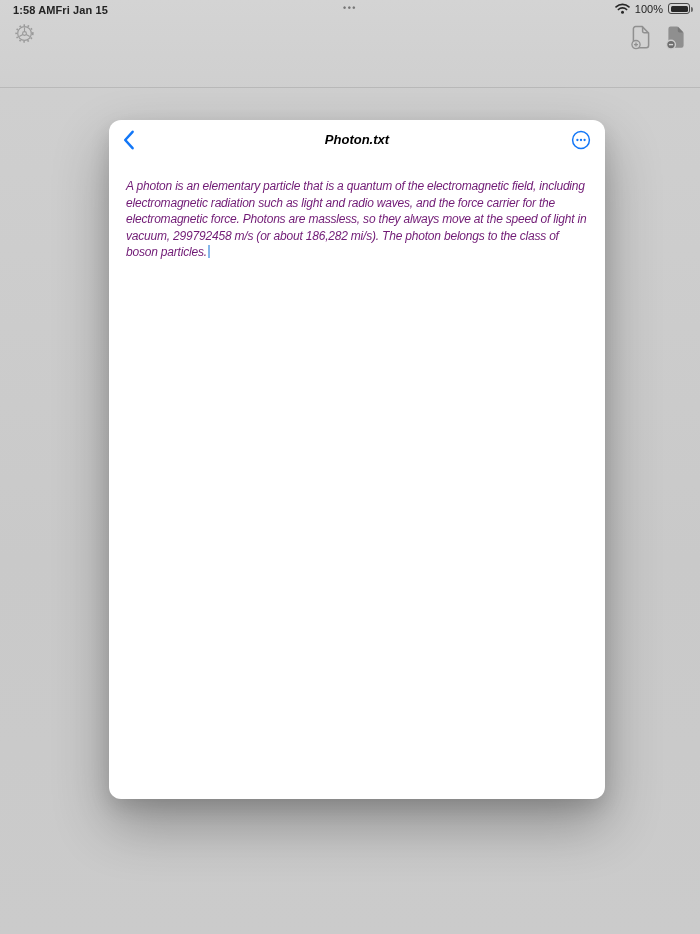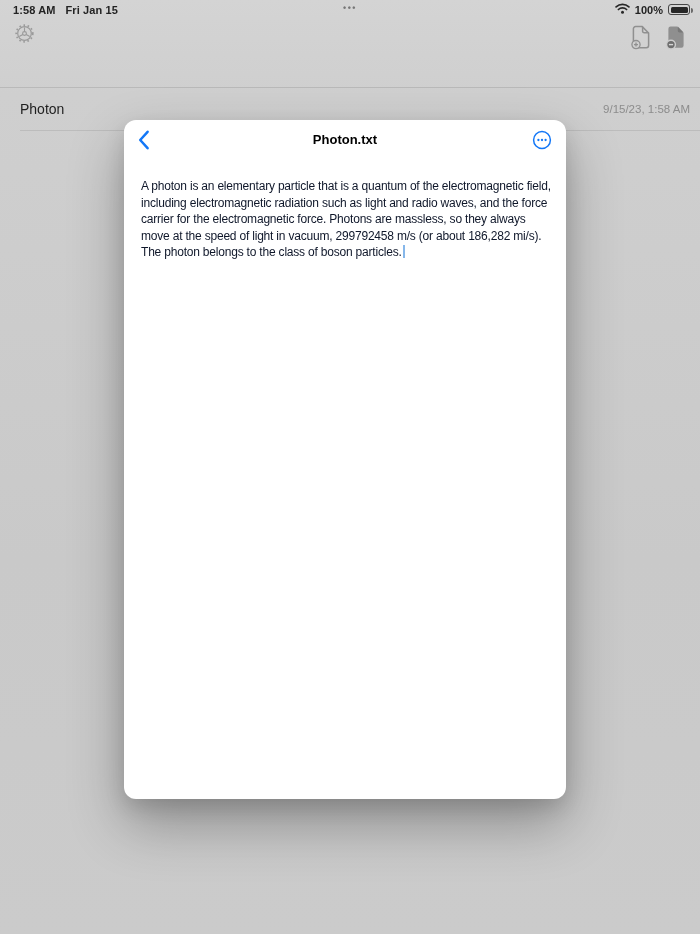--- a/index.html
+++ b/index.html
@@ -9,30 +9,30 @@
     -webkit-font-smoothing:antialiased;
   }
   #screen {
     position:relative; width:700px; height:934px; overflow:hidden;
     background:linear-gradient(180deg,#d4d4d4 0%,#cfcfcf 10%,#c9c9c9 60%,#cbcbcb 100%);
   }
 
   
   .status-bar { position:absolute; top:0; left:0; width:100%; height:22px; }
   .sb-left {
-    position:absolute; left:13px; top:4px; display:flex; gap:10px;
+    position:absolute; left:13px; top:4px; display:flex; 
     font-size:11px; font-weight:700; color:#232323; letter-spacing:0.1px;
   }
   .sb-center {
     position:absolute; top:3px; left:50%; transform:translateX(-50%);
     font-size:9px; font-weight:700; letter-spacing:1.5px; color:#767676;
   }
   .sb-right {
-    position:absolute; right:10px; top:3px; display:flex; align-items:center; gap:5px;
-    font-size:11px; font-weight:700; color:#232323;
+    position:absolute; right:10px; top:3px; display:flex; gap:5px;
+    font-size:11px; font-weight:400; color:#232323;
   }
   .battery { position:relative; width:22px; height:11px; border:1px solid rgba(35,35,35,.8); border-radius:3px; }
   .battery .fill { position:absolute; top:1.5px; bottom:1.5px; left:1.5px; right:1.5px; background:#272727; border-radius:1.5px; }
   .battery::after {
     content:""; position:absolute; right:-3.5px; top:2.5px; width:2px; height:5px;
     background:rgba(35,35,35,.6); border-radius:0 2px 2px 0;
   }
 
   
   .icon-btn { position:absolute; background:none; border:none; cursor:pointer; padding:0; line-height:0; }
@@ -46,34 +46,35 @@
     font-size:25px; font-weight:800; letter-spacing:-0.3px; color:#0d0d0d;
   }
   .title-divider { position:absolute; top:87px; left:0; width:700px; height:1px; background:#b9b9b9; }
   .file-row { position:absolute; top:88px; left:0; width:700px; height:43px; cursor:pointer; }
   .file-row .row-name { position:absolute; left:20px; top:13px; font-size:14px; color:#1f1f1f; }
   .file-row .row-date { position:absolute; right:10px; top:15px; font-size:11.5px; color:#8c8c8c; }
   .file-row .row-divider { position:absolute; left:20px; right:0; bottom:0; height:1px; background:#bcbcbc; }
 
   
   .modal {
-    position:absolute; left:124px; top:120px; width:442px; height:679px;
+    position:absolute; left:109px; top:120px; width:496px; height:679px;
     background:#ffffff; border-radius:12px;
     box-shadow:0 25px 55px rgba(0,0,0,.30), 0 8px 20px rgba(0,0,0,.12);
+    font-style:italic;
   }
   .modal-header { position:relative; height:40px; }
   .back-btn { left:14px; top:10px; }
   .modal-title {
     position:absolute; left:60px; right:60px; top:12px; text-align:center;
     font-size:13px; font-weight:700; color:#000;
   }
   .more-btn { right:14px; top:10px; }
   .modal-body {
     padding:18px 13px 0 17px;
-    font-size:12px; line-height:16.6px; letter-spacing:-0.2px; color:#0f172a;
+    font-size:12px; line-height:16.6px; letter-spacing:-0.2px; color:#701a75;
     cursor:text;
   }
   .text-caret {
     display:inline-block; width:2px; height:13px; margin-left:1px;
     background:#86b7ea; vertical-align:-2px;
   }
 </style>
 </head>
 <body>
 
@@ -131,25 +132,20 @@
         <path d="M5.6 1.6 h6.6 l6.4 6.4 v12.6 a2.2 2.2 0 0 1 -2.2 2.2 H5.6 a2.2 2.2 0 0 1 -2.2 -2.2 V3.8 a2.2 2.2 0 0 1 2.2 -2.2 z" fill="#8f8f8f"></path>
         <path d="M12.8 1.6 l5.8 5.8 h-4.2 a1.6 1.6 0 0 1 -1.6 -1.6 z" fill="#787878"></path>
         <circle cx="6" cy="19.6" r="4.4" fill="#6e6e6e" stroke="#cdcdcd" stroke-width="1.4"></circle>
         <line x1="3.9" y1="19.6" x2="8.1" y2="19.6" stroke="#d6d6d6" stroke-width="1.4"></line>
       </svg>
     </span>
   </button>
 
   <div class="title-divider"></div>
 
-  <div class="file-row">
-    <span class="row-name">Photon</span>
-    <span class="row-date">9/15/23, 1:58 AM</span>
-    <span class="row-divider"></span>
-  </div>
 
   <div class="modal">
     <div class="modal-header">
       <button class="icon-btn back-btn">
         <span>
           <svg width="12" height="20" viewBox="0 0 12 20">
             <polyline points="9.6,1.8 2.2,10 9.6,18.2" fill="none" stroke="#1377f7" stroke-width="2.5" stroke-linecap="round" stroke-linejoin="round"></polyline>
           </svg>
         </span>
       </button>

